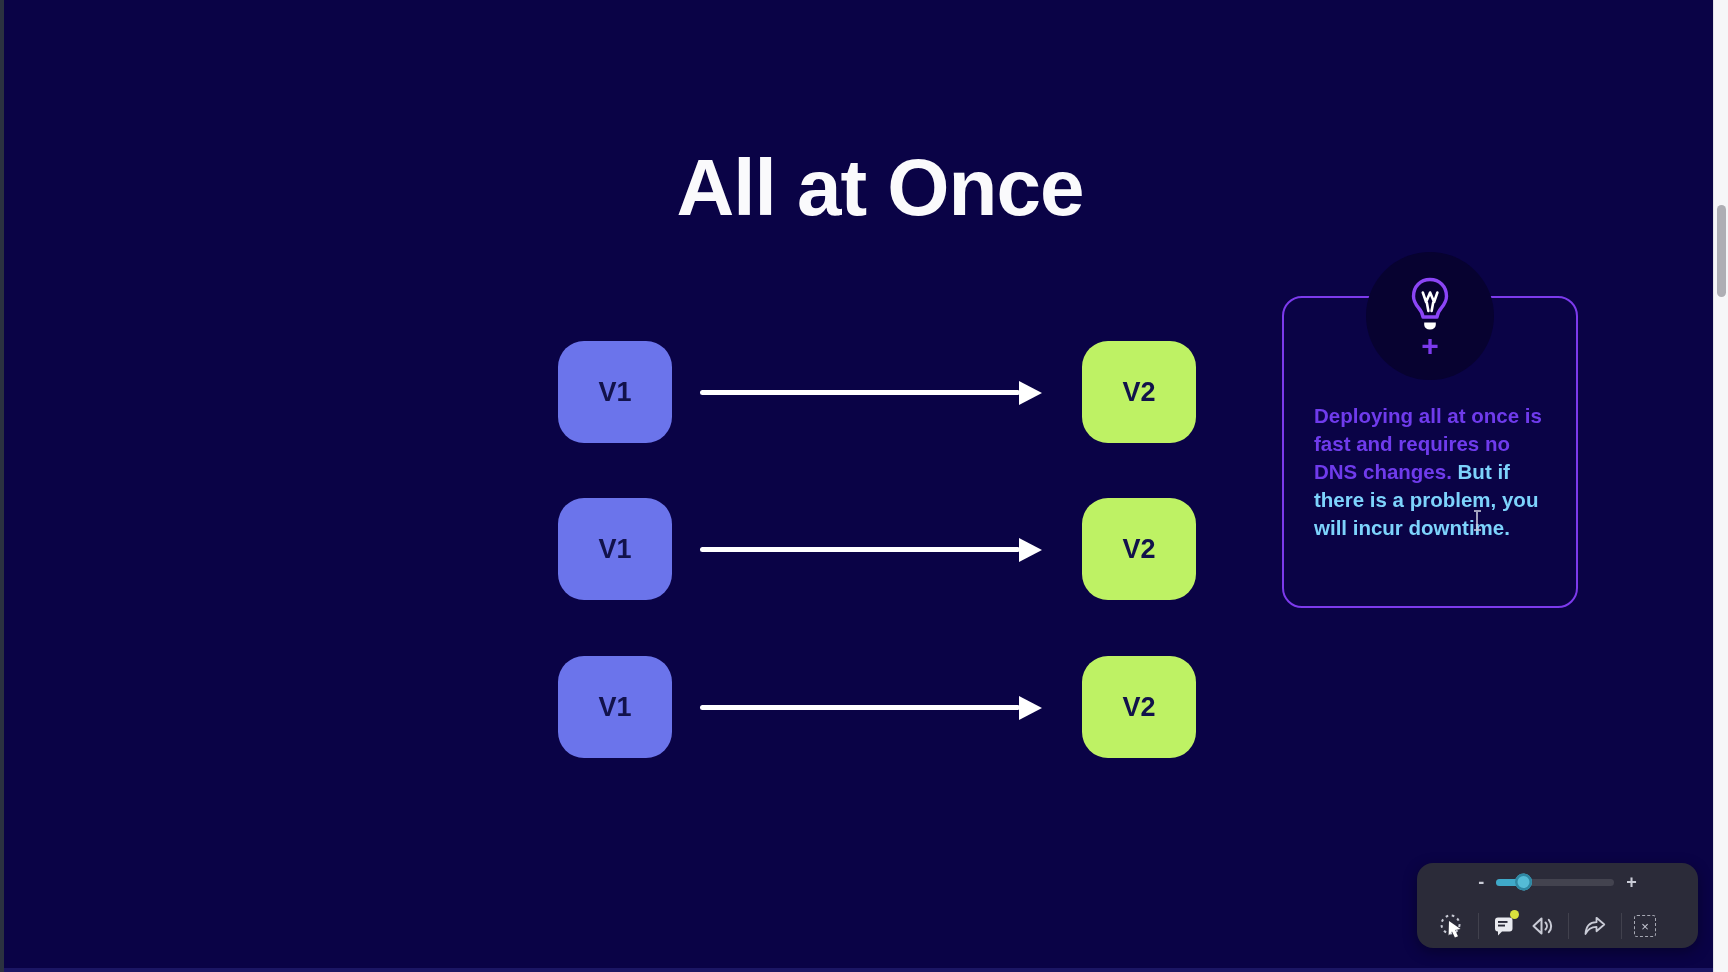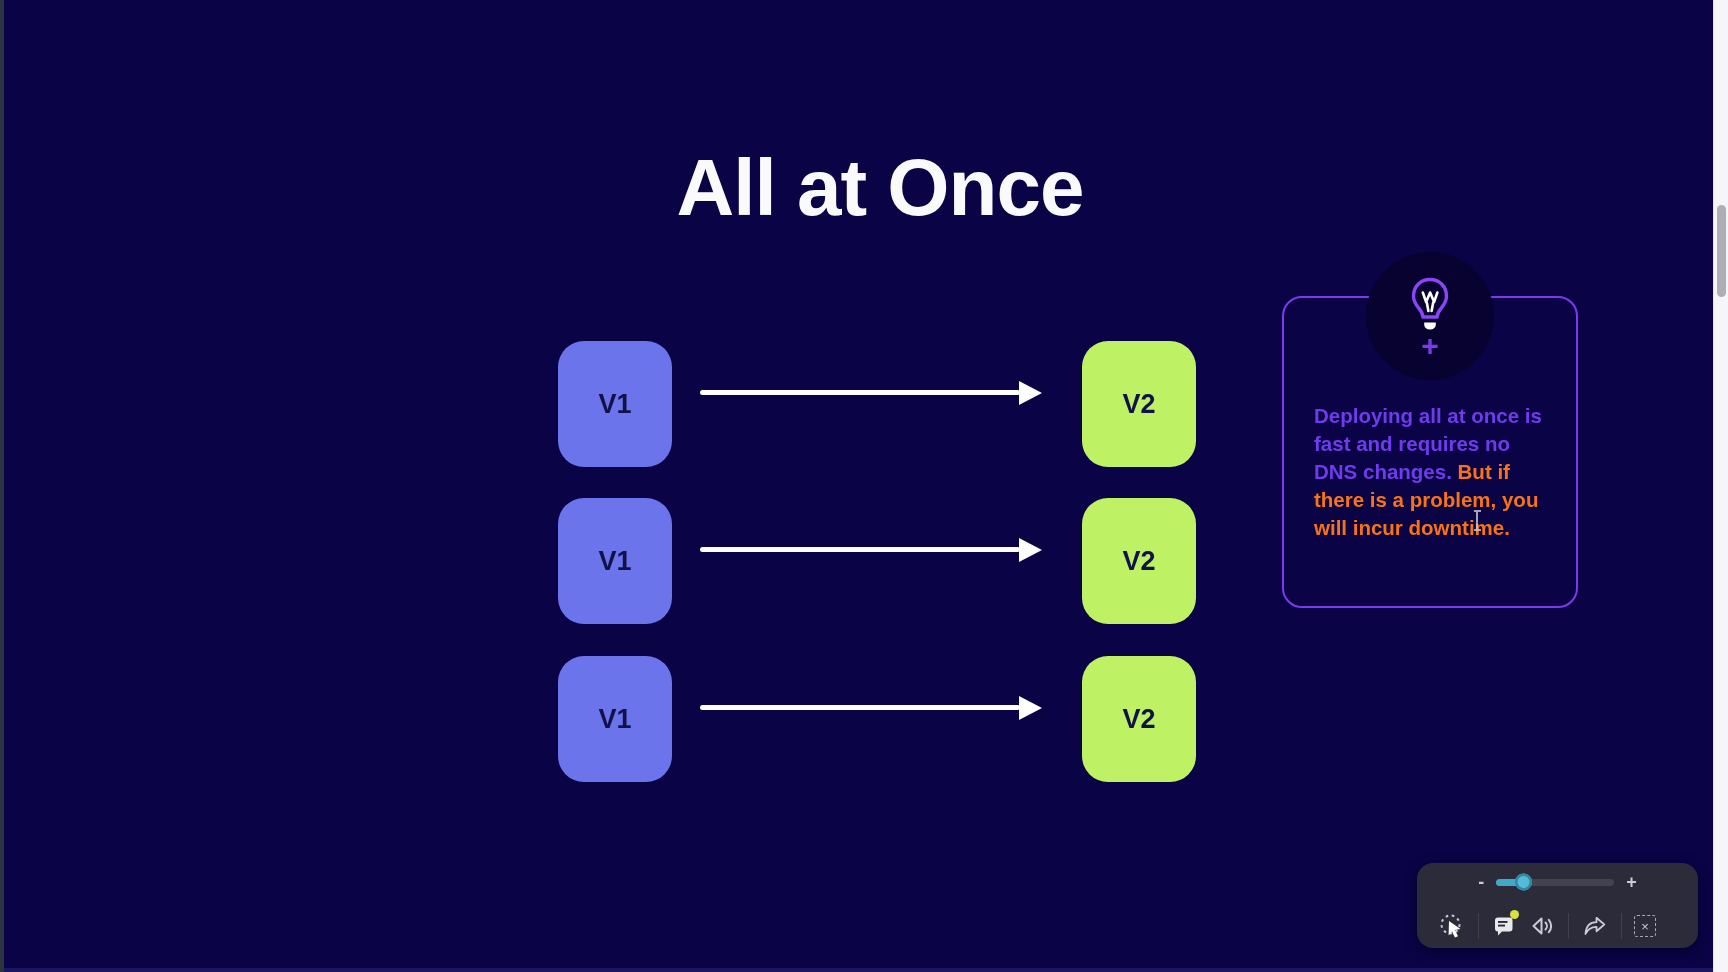--- a/index.html
+++ b/index.html
@@ -11,21 +11,21 @@
 
   
   .title {
     position:absolute; top:142px; left:16px; width:1728px; margin:0;
     text-align:center; font-size:80px; font-weight:800; letter-spacing:-1px;
     color:#FAFAFC;
   }
 
   
   .vbox {
-    position:absolute; width:114px; height:126px; border-radius:26px;
+    position:absolute; width:114px; height:102px; border-radius:26px;
     display:flex; align-items:center; justify-content:center;
     font-weight:700; font-size:27px; color:#12124B;
   }
   .v1 { left:558px; background:#6B74EB; }
   .v2 { left:1082px; background:#bef264; }
   .r1 { top:341px; } .r2 { top:498px; } .r3 { top:656px; }
 
   
   .arrow {
     position:absolute; left:700px; width:320px; height:5px;
@@ -50,21 +50,21 @@
   }
   .tip-plus {
     color:#7C3AED; font-size:30px; font-weight:600; line-height:22px;
     margin-top:2px; cursor:pointer;
   }
   .tip-text {
     position:absolute; left:30px; top:104px; width:240px; margin:0;
     font-size:20.5px; line-height:28px; font-weight:700;
   }
   .tip-text .hl { color:#6F3BEC; }
-  .tip-text .nm { color:#f97316; font-weight:600;text-align:right; }
+  .tip-text .nm { color:#7dd3fc; font-weight:600;text-align:right; }
 
   
   .ibeam { position:absolute; left:1476px; top:512px; width:2px; height:17px;
     background:#C7CADB; opacity:.8; }
   .ibeam::before, .ibeam::after {
     content:""; position:absolute; left:-2.5px; width:7px; height:2px; background:#C7CADB;
   }
   .ibeam::before { top:-2px; } .ibeam::after { bottom:-2px; }
 
   

